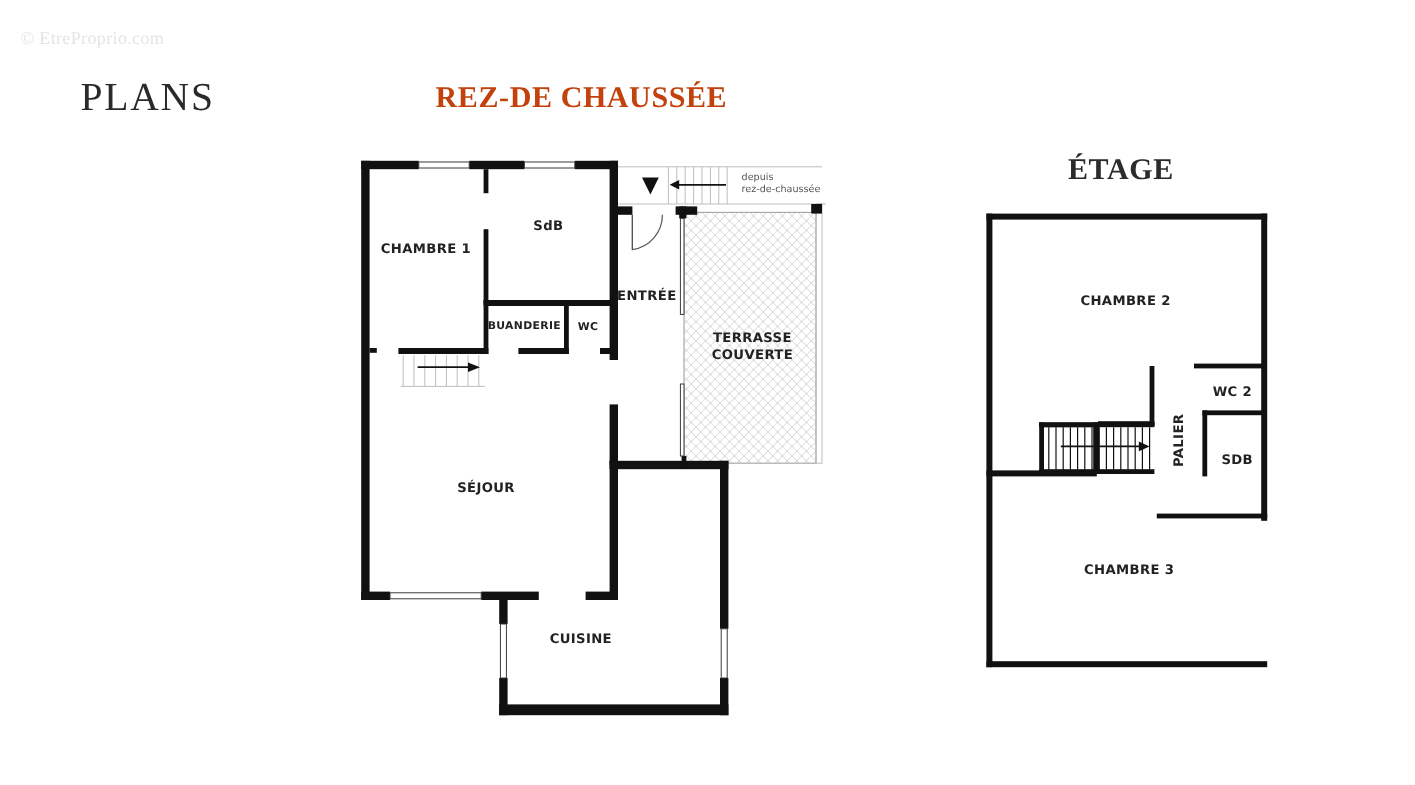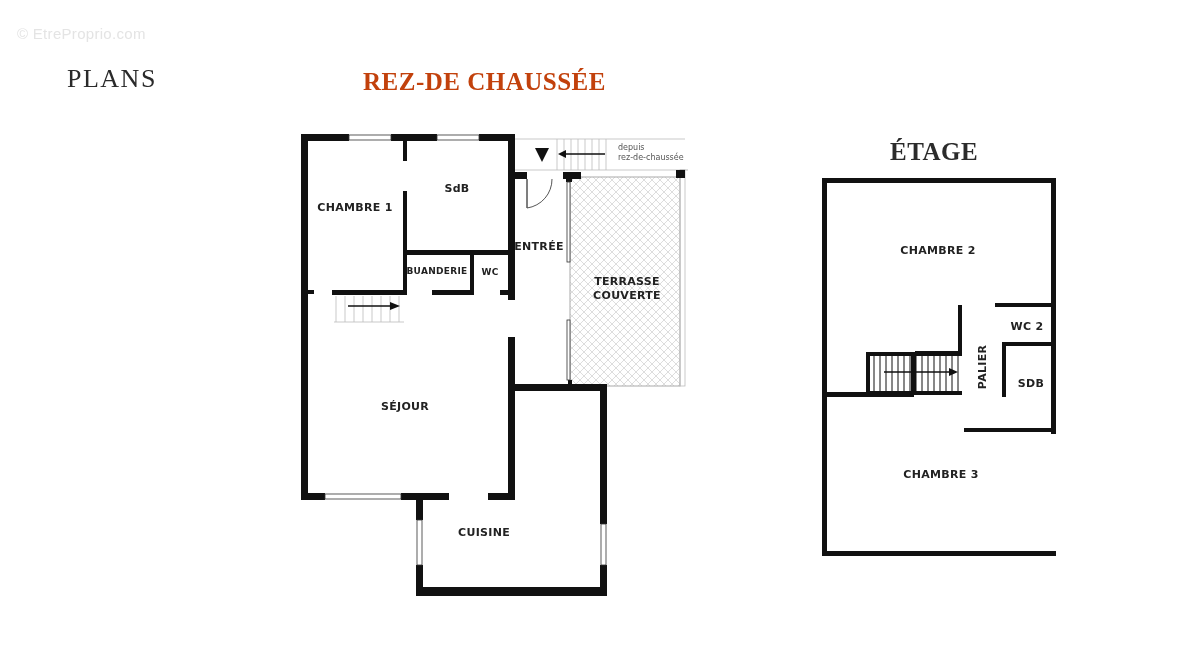--- a/index.html
+++ b/index.html
@@ -1,20 +1,20 @@
 <!DOCTYPE html>
 <html><head>
 <meta charset="utf-8">
 <style>
   html, body { margin: 0; padding: 0; background: #ffffff; }
   body { width: 1179px; height: 654px; position: relative; overflow: hidden; font-family: "Liberation Sans", sans-serif; }
-  .watermark { position: absolute; left: 17px; top: 25px; font-size: 15px; color: #e4e4e4; font-family: Liberation Sans, sans-serif; letter-spacing: 0.3px; }
-  .title-plans { position: absolute; left: 67px; top: 64px; font-family: "Liberation Serif", serif; font-size: 26px; color: #2a2a2a; letter-spacing: 1.5px; }
+  .watermark { position: absolute; left: 17px; top: 25px; font-size: 15px; color: #e4e4e4; font-family: Liberation Serif, serif; letter-spacing: 0.3px; }
+  .title-plans { position: absolute; left: 67px; top: 64px; font-family: "Liberation Serif", serif; font-size: 33px; color: #2a2a2a; letter-spacing: 1.5px; }
   .title-rdc { position: absolute; left: 363px; top: 68px; font-family: "Liberation Serif", serif; font-weight: bold; font-size: 25px; color: #c2410c; letter-spacing: 0.5px; }
-  .title-etage { position: absolute; left: 890px; top: 138px; font-family: "Liberation Serif", serif; font-weight: bold; font-size: 25px; color: #2b2b2b; letter-spacing: 0.5px; }
+  .title-etage { position: absolute; left: 890px; top: 128px; font-family: "Liberation Serif", serif; font-weight: bold; font-size: 25px; color: #2b2b2b; letter-spacing: 0.5px; }
   svg { position: absolute; left: 0; top: 0; }
   .room-label { font-family: "DejaVu Sans", sans-serif; font-size: 11px; font-weight: bold; fill: #222; letter-spacing: 0.3px; }
   .small-label { font-family: "DejaVu Sans", sans-serif; font-size: 8px; fill: #555; }
 </style>
 </head>
 <body>
 
 <div class="watermark">© EtreProprio.com</div>
 <div class="title-plans">PLANS</div>
 <div class="title-rdc">REZ-DE CHAUSSÉE</div>

